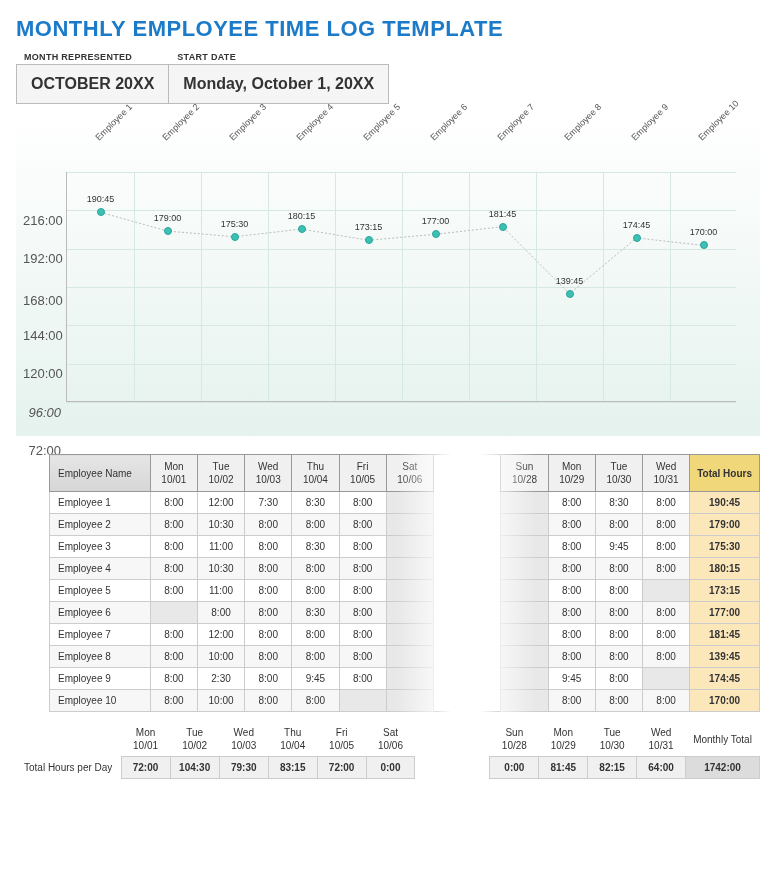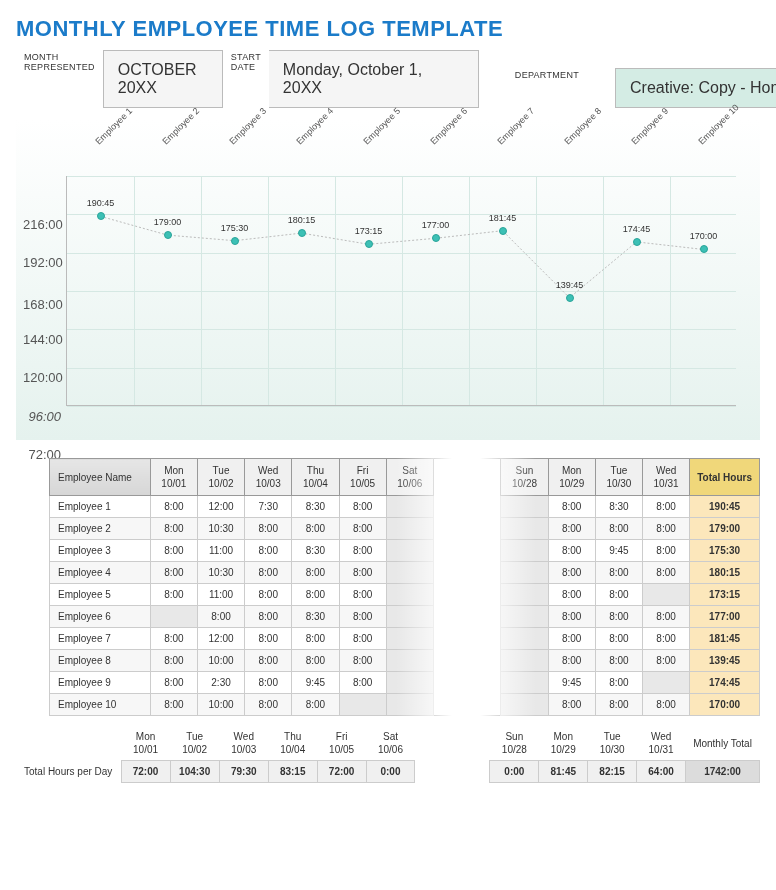--- a/index.html
+++ b/index.html
@@ -1,19 +1,19 @@
 <!DOCTYPE html>
 <html><head>
 <meta charset="utf-8">
 <style>
   * { box-sizing: border-box; margin: 0; padding: 0; }
   body { font-family: Arial, sans-serif; font-size: 11px; background: #fff; color: #333; padding: 16px; width: 776px; }
   .title { font-size: 22px; font-weight: bold; color: #1b7bc9; letter-spacing: 0.5px; margin-bottom: 8px; }
   .meta { display: flex; gap: 0; margin-bottom: 12px; align-items: flex-end; }
-  .meta-group { display: flex; flex-direction: row; }
+  .meta-group { display: flex; flex-direction: column; font-weight: bold; }
   .meta-label { font-size: 9px; letter-spacing: 0.3px; color: #333; padding: 2px 8px; }
   .meta-box { border: 1px solid #bbb; padding: 10px 14px; font-size: 16px; min-width: 120px; }
   .meta-box.month { background: #f5f5f5; min-width: 120px; }
   .meta-box.start { background: #f5f5f5; min-width: 210px; border-left: none; }
   .meta-box.dept { background: #d4ece4; min-width: 330px; margin-left: 28px; }
   .meta-group.dept-group .meta-label { margin-left: 28px; }
 
   .chart-container { position: relative; background: linear-gradient(to bottom, #fff 0%, #e5f2ee 100%); padding: 16px 20px 20px 50px; margin-bottom: 18px; height: 320px; }
   .chart-area { position: relative; width: 670px; height: 230px; border-left: 1px solid #bbb; border-bottom: 1px solid #bbb; margin-top: 40px; }
   .gridline { position: absolute; left: 0; right: 0; border-top: 1px solid #d5e8e3; }
@@ -59,24 +59,20 @@
 <div class="title">MONTHLY EMPLOYEE TIME LOG TEMPLATE</div>
 
 <div class="meta">
   <div class="meta-group">
     <div class="meta-label">MONTH REPRESENTED</div>
     <div class="meta-box month">OCTOBER 20XX</div>
   </div>
   <div class="meta-group">
     <div class="meta-label">START DATE</div>
     <div class="meta-box start">Monday, October 1, 20XX</div>
-  </div>
-  <div class="meta-group dept-group">
-    <div class="meta-label">DEPARTMENT</div>
-    <div class="meta-box dept">Creative: Copy - Home Goods</div>
   </div>
 </div>
 
 <div class="chart-container">
   <div class="chart-area" id="chart-area">
       <div class="gridline" style="top: 0px;"></div>
       <div class="ytick" style="top: 0px;">216:00</div>
       <div class="gridline" style="top: 38.3333px;"></div>
       <div class="ytick" style="top: 38.3333px;">192:00</div>
       <div class="gridline" style="top: 76.6667px;"></div>

